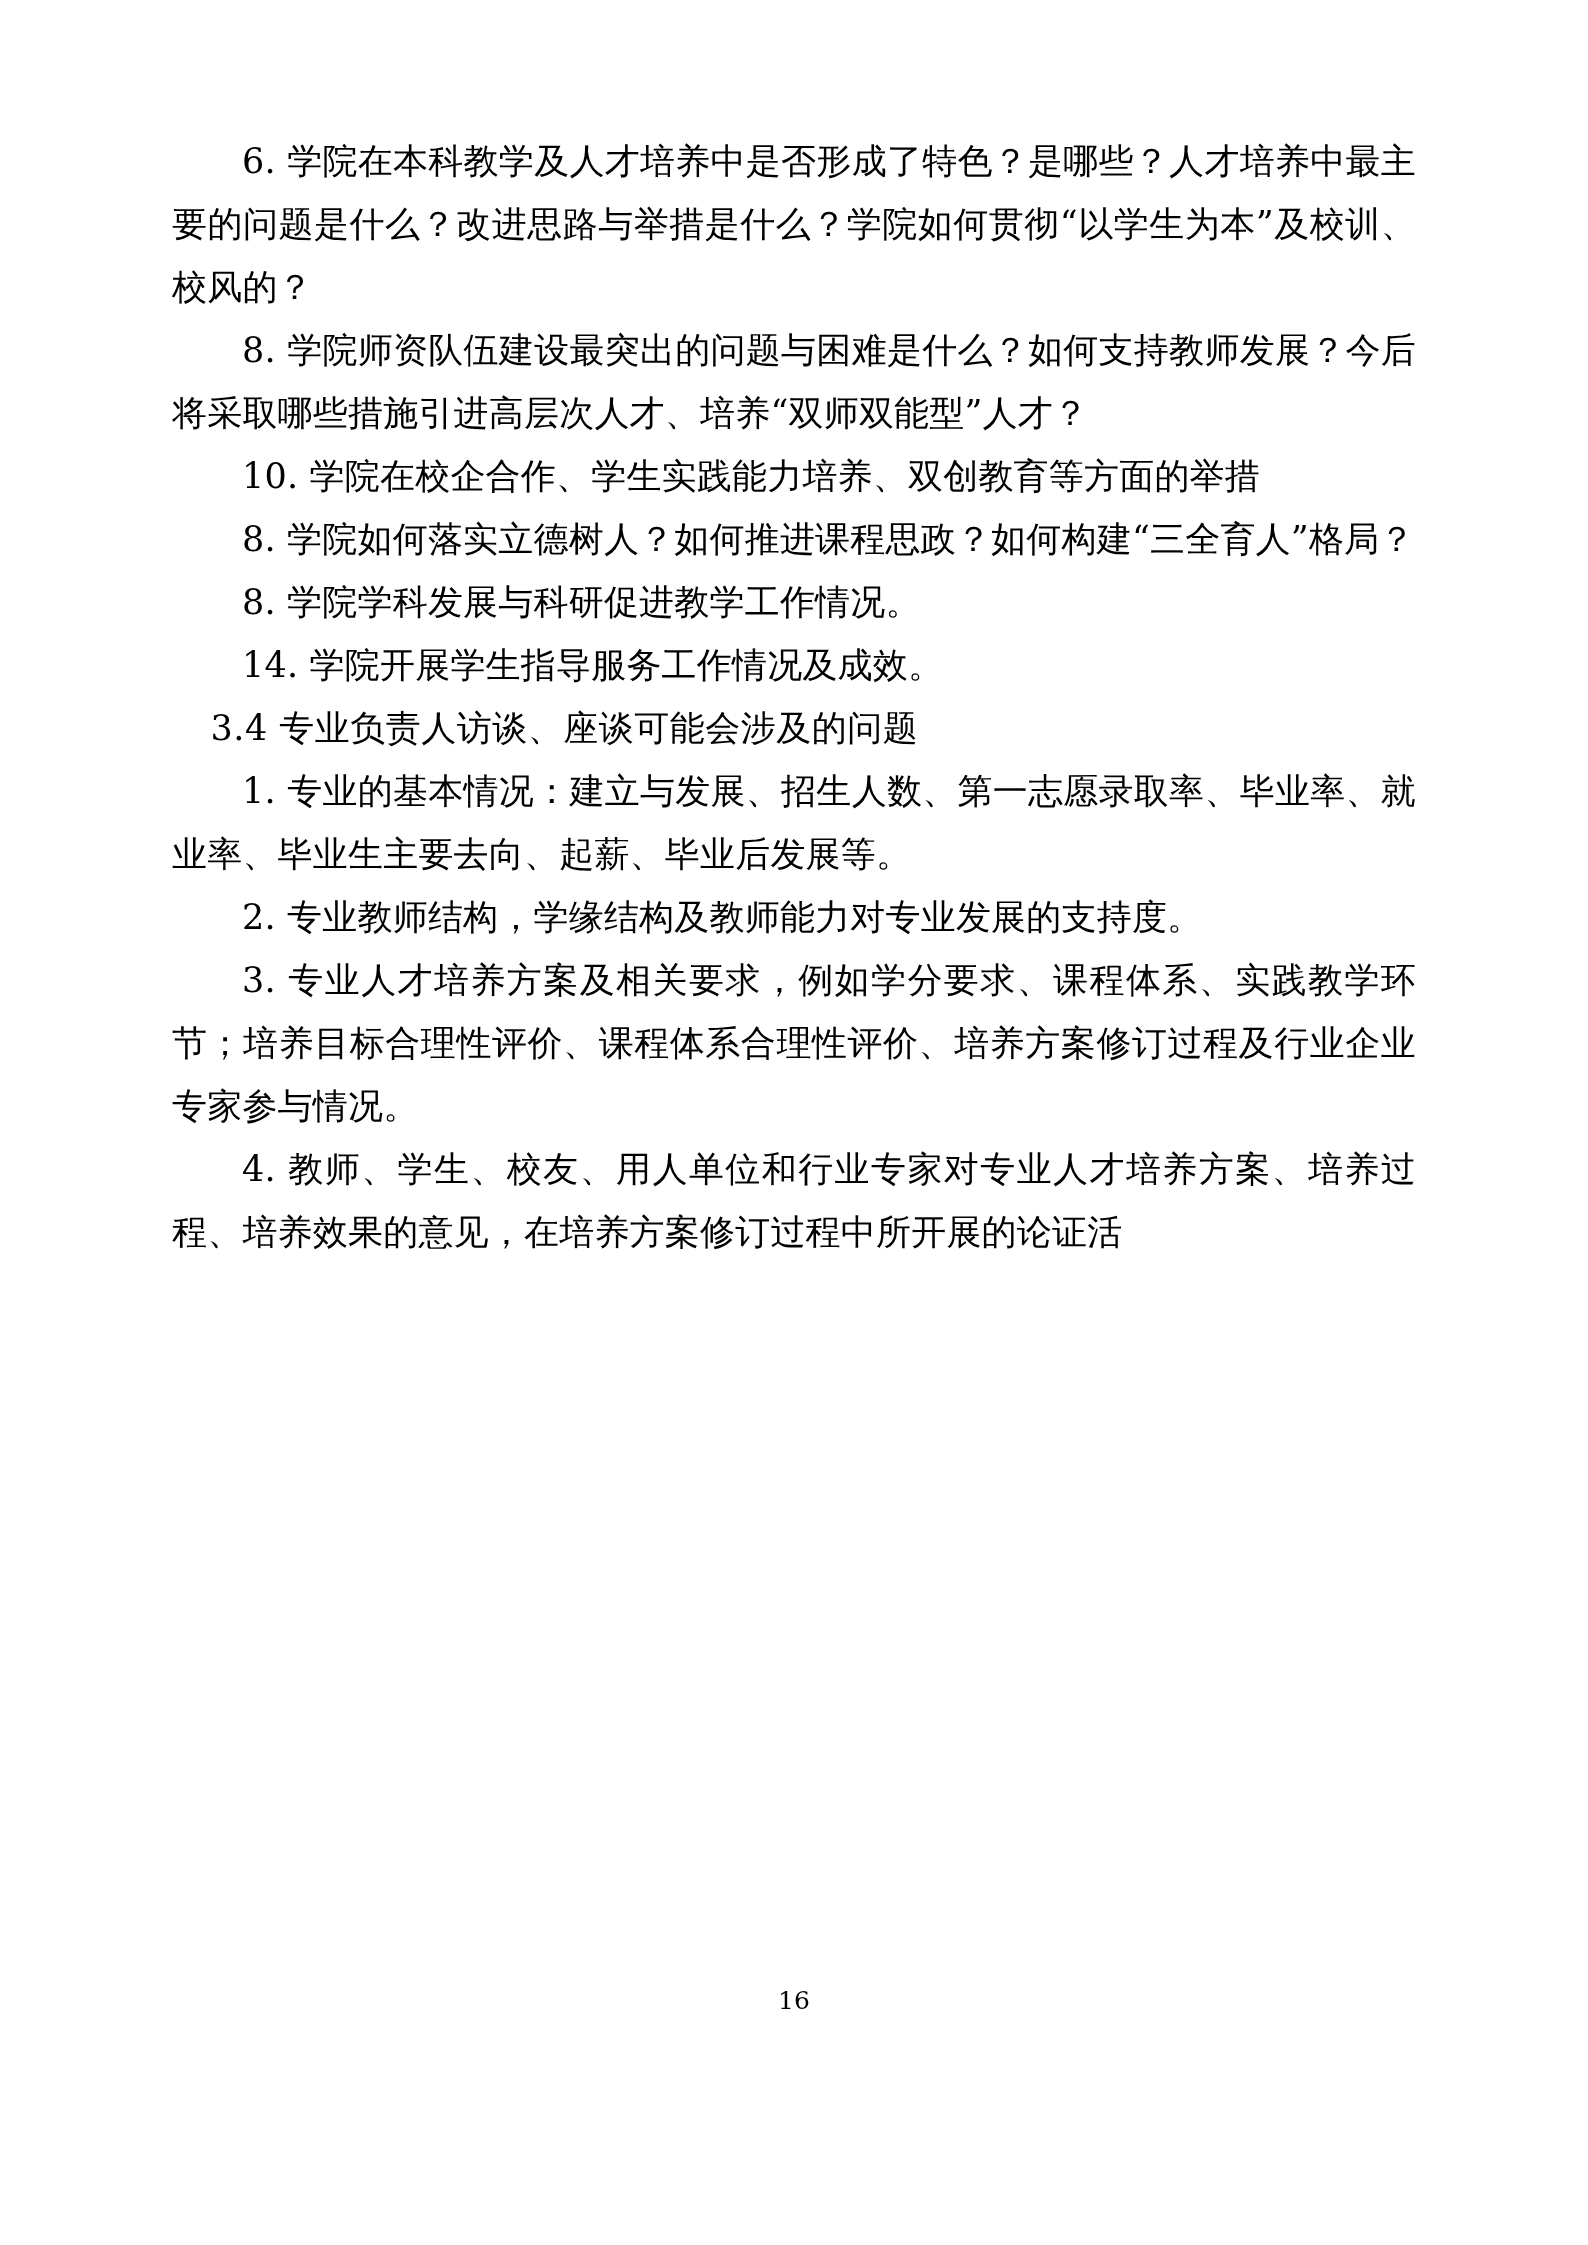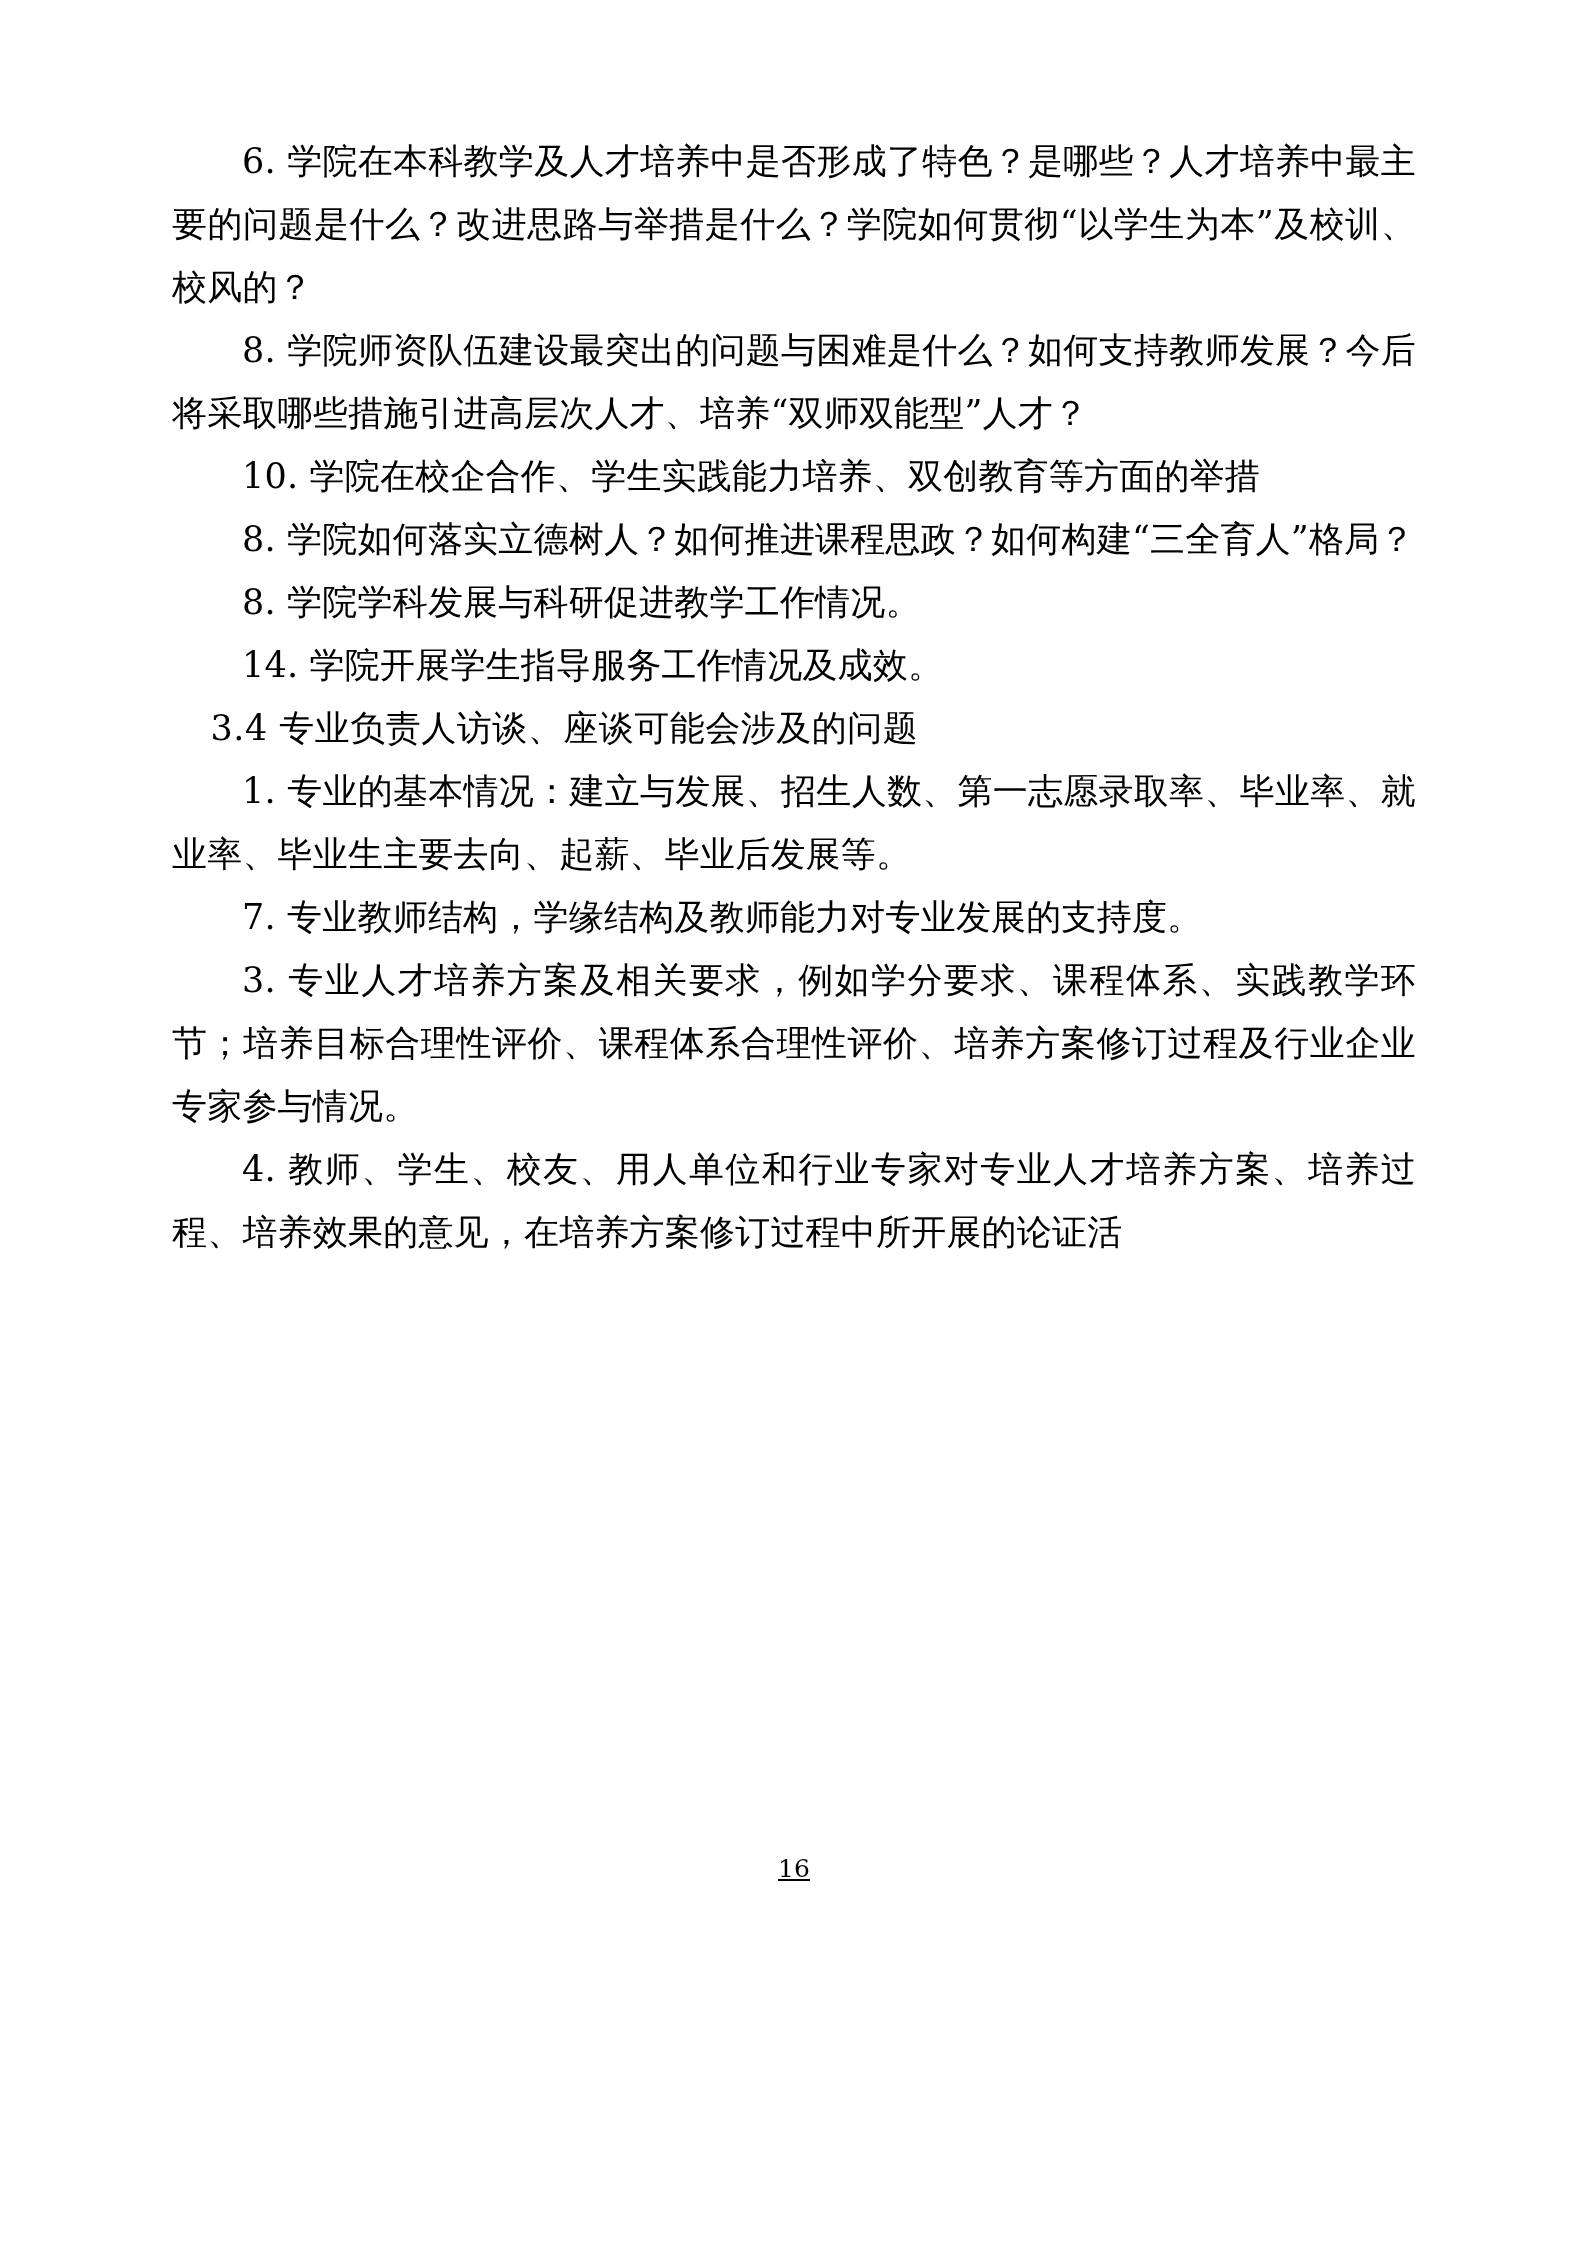--- a/index.html
+++ b/index.html
@@ -39,39 +39,38 @@
     line-height: 63px;
     font-weight: normal;
     margin: 0;
     text-indent: 1.1em;
     letter-spacing: 0.5px;
   }
   .page-number {
     position: absolute;
     left: 0;
     right: 0;
-    top: 1854px;
+    top: 1986px;
     text-align: center;
     font-size: 25px;
     font-family: "DejaVu Serif", "Liberation Serif", serif;
     color: #000000;
-    text-decoration: underline;
   }
 </style>
 </head>
 <body>
 
 <div class="page">
   <div class="body-text">
     <p class="para">6. 学院在本科教学及人才培养中是否形成了特色？是哪些？人才培养中最主要的问题是什么？改进思路与举措是什么？学院如何贯彻“以学生为本”及校训、校风的？</p>
     <p class="para">8. 学院师资队伍建设最突出的问题与困难是什么？如何支持教师发展？今后将采取哪些措施引进高层次人才、培养“双师双能型”人才？</p>
     <p class="para">10. 学院在校企合作、学生实践能力培养、双创教育等方面的举措</p>
     <p class="para">8. 学院如何落实立德树人？如何推进课程思政？如何构建“三全育人”格局？</p>
     <p class="para">8. 学院学科发展与科研促进教学工作情况。</p>
     <p class="para">14. 学院开展学生指导服务工作情况及成效。</p>
     <h2 class="heading">3.4 专业负责人访谈、座谈可能会涉及的问题</h2>
     <p class="para">1. 专业的基本情况：建立与发展、招生人数、第一志愿录取率、毕业率、就业率、毕业生主要去向、起薪、毕业后发展等。</p>
-    <p class="para">7. 专业教师结构，学缘结构及教师能力对专业发展的支持度。</p>
+    <p class="para">2. 专业教师结构，学缘结构及教师能力对专业发展的支持度。</p>
     <p class="para">3. 专业人才培养方案及相关要求，例如学分要求、课程体系、实践教学环节；培养目标合理性评价、课程体系合理性评价、培养方案修订过程及行业企业专家参与情况。</p>
     <p class="para">4. 教师、学生、校友、用人单位和行业专家对专业人才培养方案、培养过程、培养效果的意见，在培养方案修订过程中所开展的论证活</p>
   </div>
   <div class="page-number">16</div>
 </div>
 
 </body></html>

